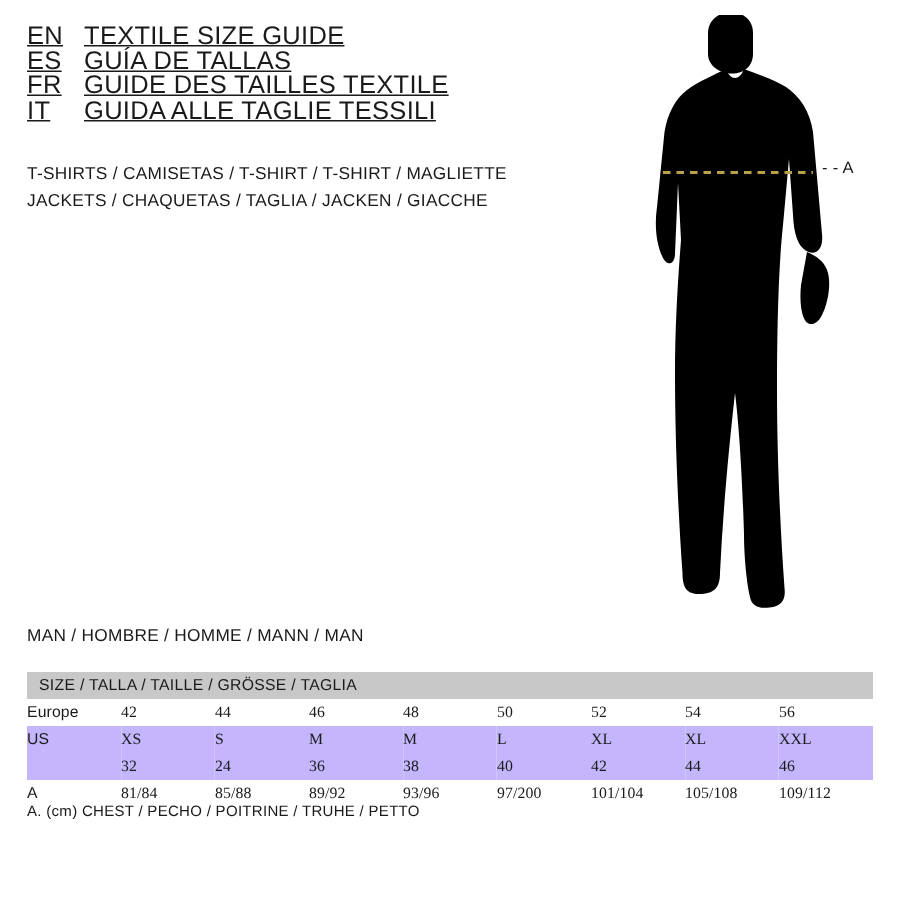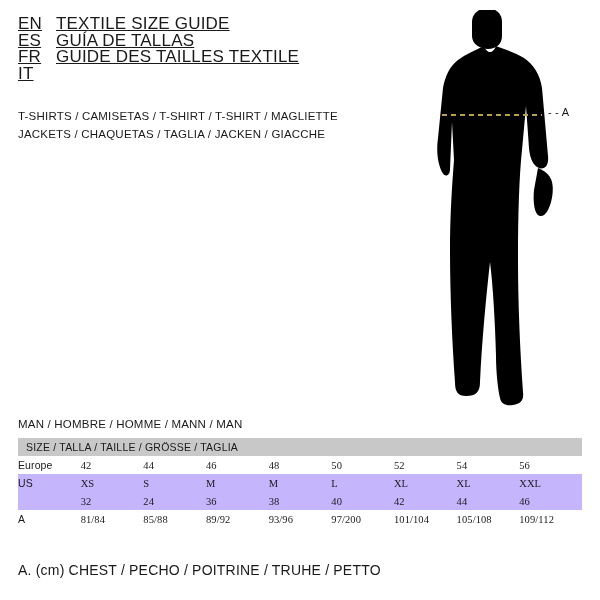--- a/index.html
+++ b/index.html
@@ -85,21 +85,21 @@
   
   .table-wrap {
     position: absolute;
     left: 18px;
     top: 418px;
     width: 564px;
   }
   .table-title {
     font-size: 11.5px;
     letter-spacing: 0.2px;
-    margin-bottom: 8px;
+    margin-bottom: 18px;
     color: #1a1a1a;
     white-space: nowrap;
   }
   table.sizes {
     border-collapse: collapse;
     width: 564px;
     table-layout: fixed;
     font-size: 10.5px;
     letter-spacing: 0.1px;
   }
@@ -129,22 +129,22 @@
     padding-left: 4px;
     width: 84px;
   }
   td.val-cell {
     width: 68px;
     font-family: Liberation Serif, serif;
   }
   .footnote {
     position: absolute;
     left: 18px;
-    top: 562px;
-    font-size: 14px;
+    top: 536px;
+    font-size: 10px;
     letter-spacing: 0.2px;
     color: #1a1a1a;
     white-space: nowrap;
   }
 </style>
 </head>
 <body>
 
 <div class="page">
 
@@ -156,20 +156,21 @@
     <div class="lang-row">
       <span class="lang-code">ES</span>
       <span class="lang-text">GUÍA DE TALLAS</span>
     </div>
     <div class="lang-row">
       <span class="lang-code">FR</span>
       <span class="lang-text">GUIDE DES TAILLES TEXTILE</span>
     </div>
     <div class="lang-row">
       <span class="lang-code">IT</span>
+      <span class="lang-text">GUIDA ALLE TAGLIE TESSILI</span>
     </div>
   </div>
 
   <div class="cat-block">
     <div class="cat-line">T-SHIRTS / CAMISETAS / T-SHIRT / T-SHIRT / MAGLIETTE</div>
     <div class="cat-line">JACKETS / CHAQUETAS / TAGLIA / JACKEN / GIACCHE</div>
   </div>
 
   <div class="figure">
     <svg width="190" height="400" viewBox="0 0 190 400" xmlns="http://www.w3.org/2000/svg">

